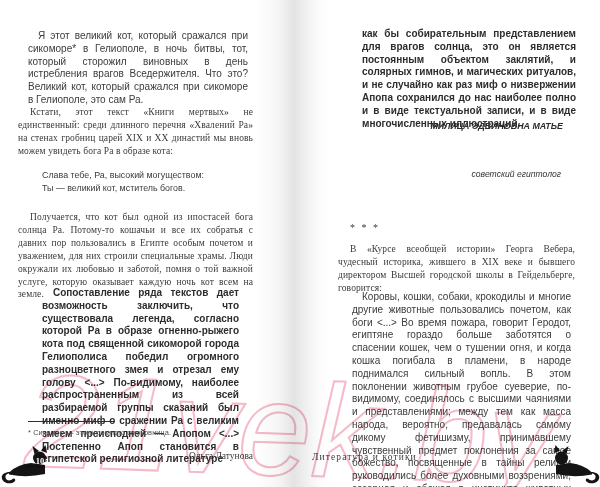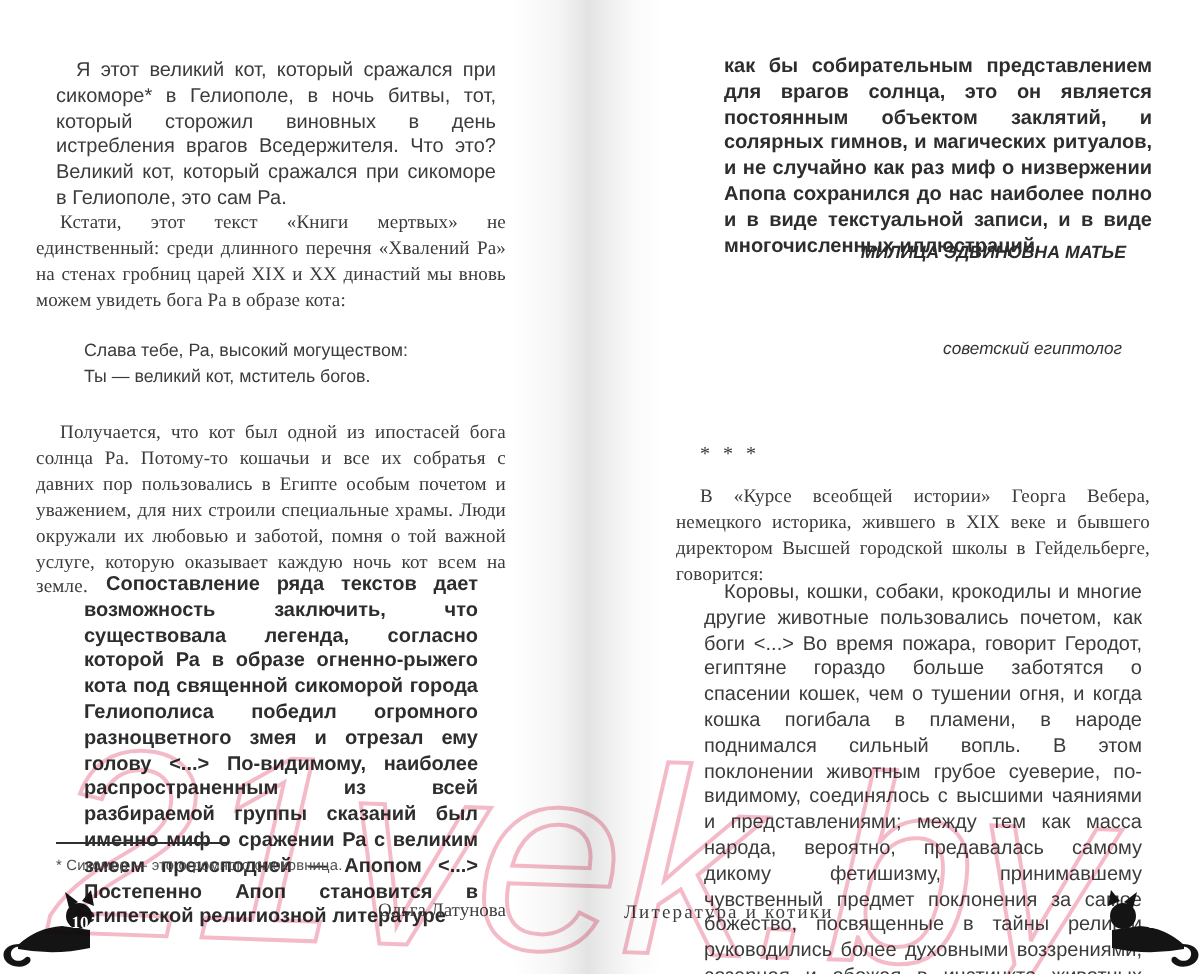--- a/index.html
+++ b/index.html
@@ -82,21 +82,21 @@
     <div class="abs footnote-rule" style="top:421px; left:10px;"></div>
     <div class="abs footnote" style="top:428px; left:10px;">* Сикомор — это огромного смоковница.</div>
     <div class="abs running-footer" id="footer-left">Ольга Латунова</div>
   </div>
 
   <div id="page-right" class="page">
     <div class="abs sans-quote bold" style="top:28px; left:24px; width:214px;">как бы собирательным представлением для врагов солнца, это он является постоянным объектом заклятий, и солярных гимнов, и магических ритуалов, и не случайно как раз миф о низвержении Апопа сохранился до нас наиболее полно и в виде текстуальной записи, и в виде многочисленных иллюстраций.</div>
     <div class="abs attr-name" style="top:121px; left:0;">МИЛИЦА ЭДВИНОВНА МАТЬЕ</div>
     <div class="abs attr-role" style="top:133px; left:0;">советский египтолог</div>
     <div class="abs separator" style="top:222px; left:12px;">* * *</div>
-    <div class="abs serif-para" style="top:243px; left:0; width:237px;">В «Курсе всеобщей истории» Георга Вебера, немецкого историка, жившего в XIX веке и бывшего директором Высшей городской школы в Гейдельберге, говорится:</div>
+    <div class="abs serif-para" style="top:243px; left:0; width:237px;">В «Курсе всеобщей истории» Георга Вебера, чудесный историка, жившего в XIX веке и бывшего директором Высшей городской школы в Гейдельберге, говорится:</div>
     <div class="abs sans-quote" style="top:291px; left:14px; width:219px; text-indent:10px;">Коровы, кошки, собаки, крокодилы и многие другие животные пользовались почетом, как боги &lt;...&gt; Во время пожара, говорит Геродот, египтяне гораздо больше заботятся о спасении кошек, чем о тушении огня, и когда кошка погибала в пламени, в народе поднимался сильный вопль. В этом поклонении животным грубое суеверие, по-видимому, соединялось с высшими чаяниями и представлениями; между тем как масса народа, вероятно, предавалась самому дикому фетишизму, принимавшему чувственный предмет поклонения за самое божество, посвященные в тайны религии руководились более духовными воззрениями, созерцая и обожая в инстинкте животных чудесный, непостижимый дух природы во всей его</div>
   </div>
 
   <div class="running-footer" id="footer-right">Литература и котики</div>
 
   <div id="cat-left" class="cat">
     <svg width="50" height="40" viewBox="0 0 100 80" xmlns="http://www.w3.org/2000/svg">
       <g fill="#141414">
         <path d="M16,57 Q34,40 60,38 L88,42 L88,60 Q52,68 16,61 Z"></path>
         <circle cx="77" cy="28" r="13"></circle>

